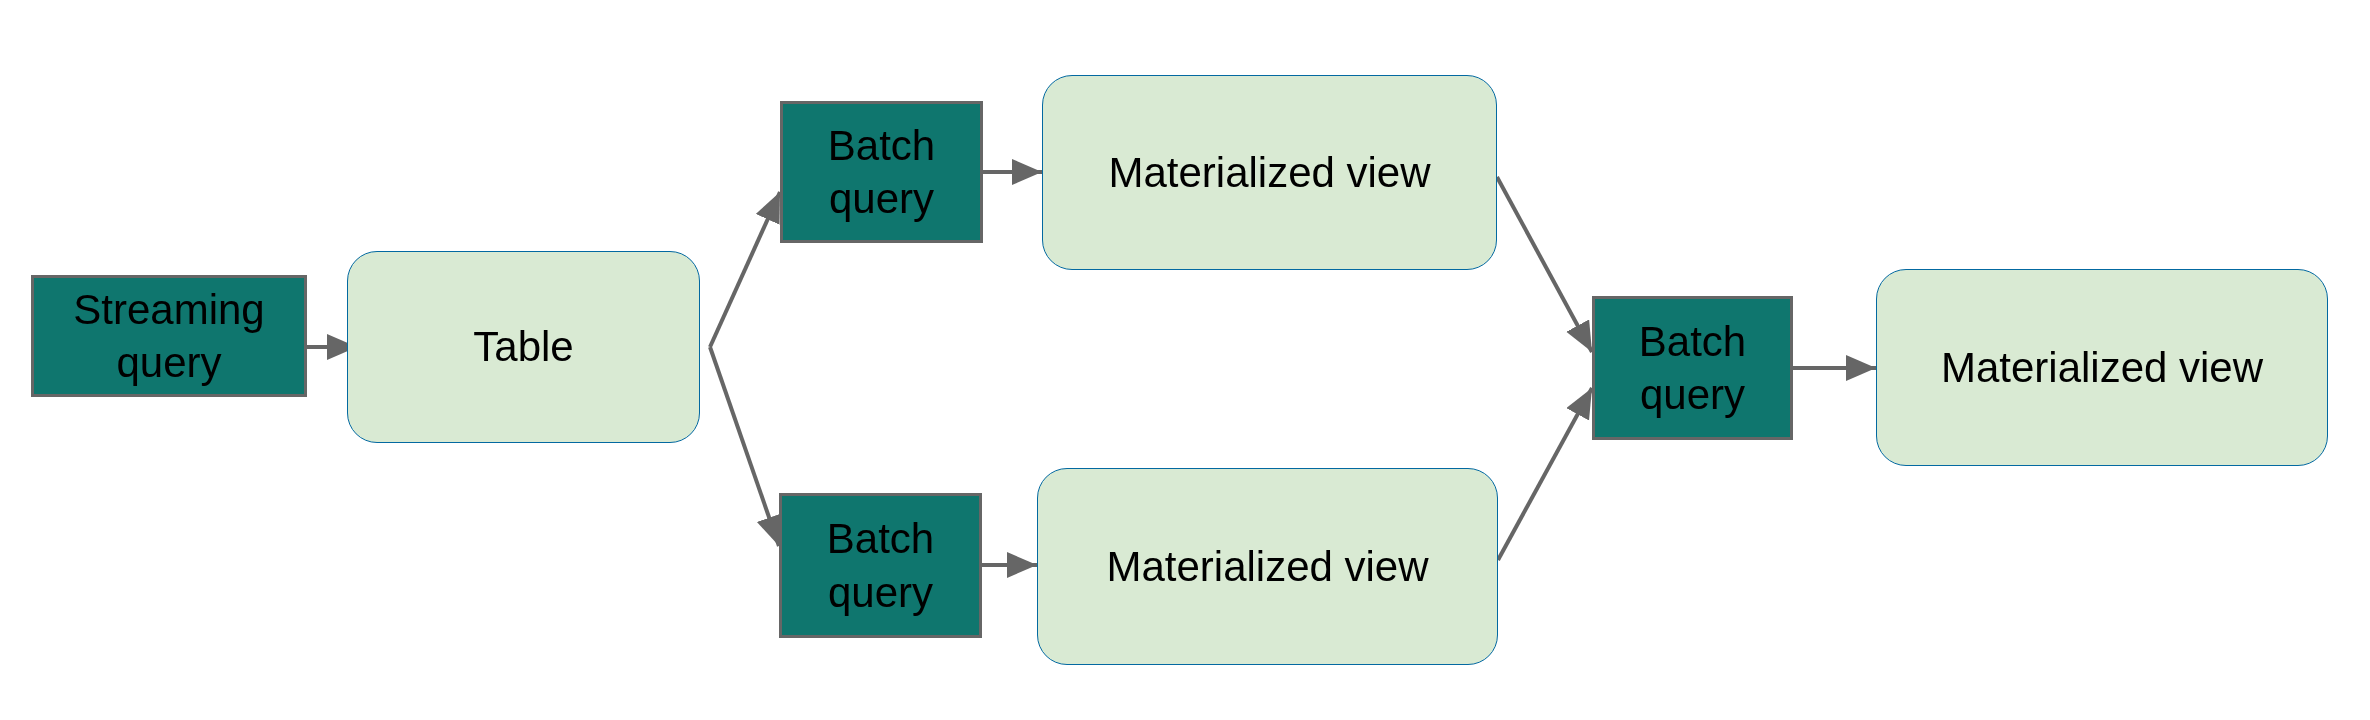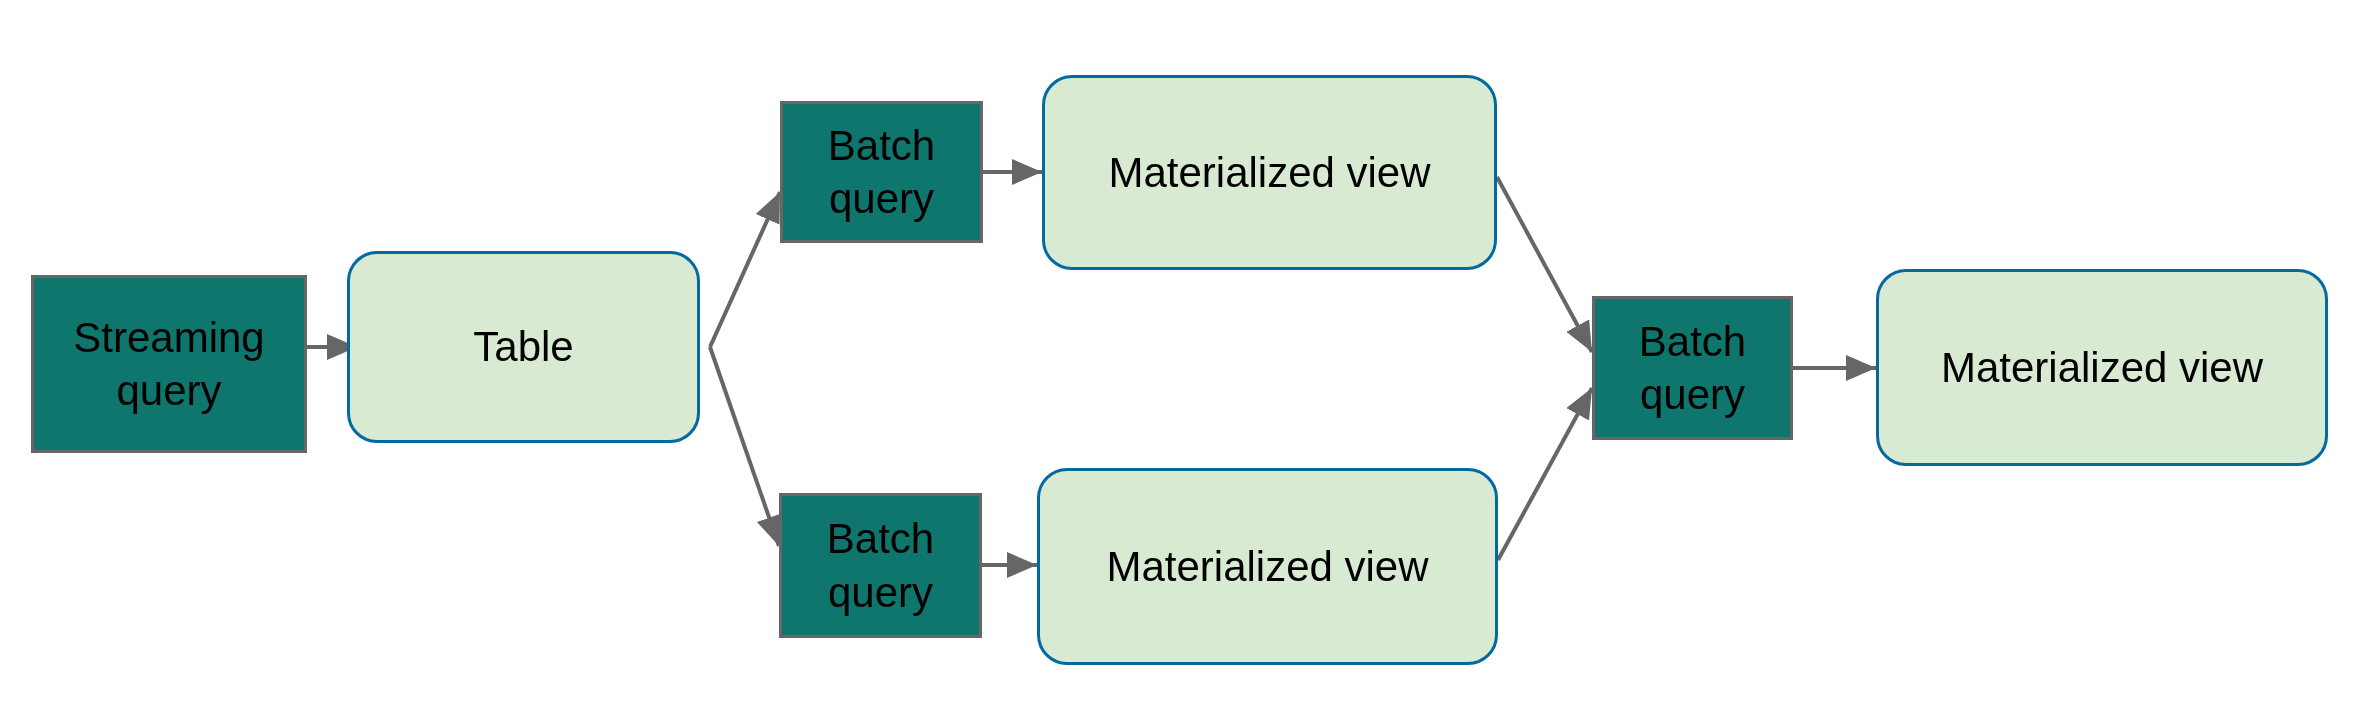--- a/index.html
+++ b/index.html
@@ -35,21 +35,21 @@
     color: #000000;
     padding: 4px 10px;
   }
   .node.query {
     background: #0f766e;
     border: 3px solid #666666;
     border-radius: 0;
   }
   .node.view {
     background: #d9ead3;
-    border: 3px solid #0369a1;
+    border: 1px solid #0369a1;
     border-radius: 30px;
   }
   .edge {
     stroke: #666666;
     stroke-width: 4;
     fill: none;
   }
 </style>
 </head>
 <body>
@@ -65,21 +65,21 @@
     <line class="edge" x1="307" y1="347" x2="357" y2="347" marker-end="url(#arrowhead)"></line>
     <line class="edge" x1="710" y1="347" x2="780" y2="192" marker-end="url(#arrowhead)"></line>
     <line class="edge" x1="710" y1="347" x2="779" y2="546" marker-end="url(#arrowhead)"></line>
     <line class="edge" x1="983" y1="172" x2="1042" y2="172" marker-end="url(#arrowhead)"></line>
     <line class="edge" x1="982" y1="565" x2="1037" y2="565" marker-end="url(#arrowhead)"></line>
     <line class="edge" x1="1497" y1="177" x2="1592" y2="352" marker-end="url(#arrowhead)"></line>
     <line class="edge" x1="1498" y1="560" x2="1592" y2="388" marker-end="url(#arrowhead)"></line>
     <line class="edge" x1="1793" y1="368" x2="1876" y2="368" marker-end="url(#arrowhead)"></line>
   </svg>
 
-  <div class="node query" style="left:31px; top:275px; width:276px; height:178px;">
+  <div class="node query" style="left:31px; top:275px; width:276px; height:122px;">
     <span>Streaming query</span>
   </div>
 
   <div class="node view" style="left:347px; top:251px; width:353px; height:192px;">
     <span>Table</span>
   </div>
 
   <div class="node query" style="left:780px; top:101px; width:203px; height:142px;">
     <span>Batch query</span>
   </div>

